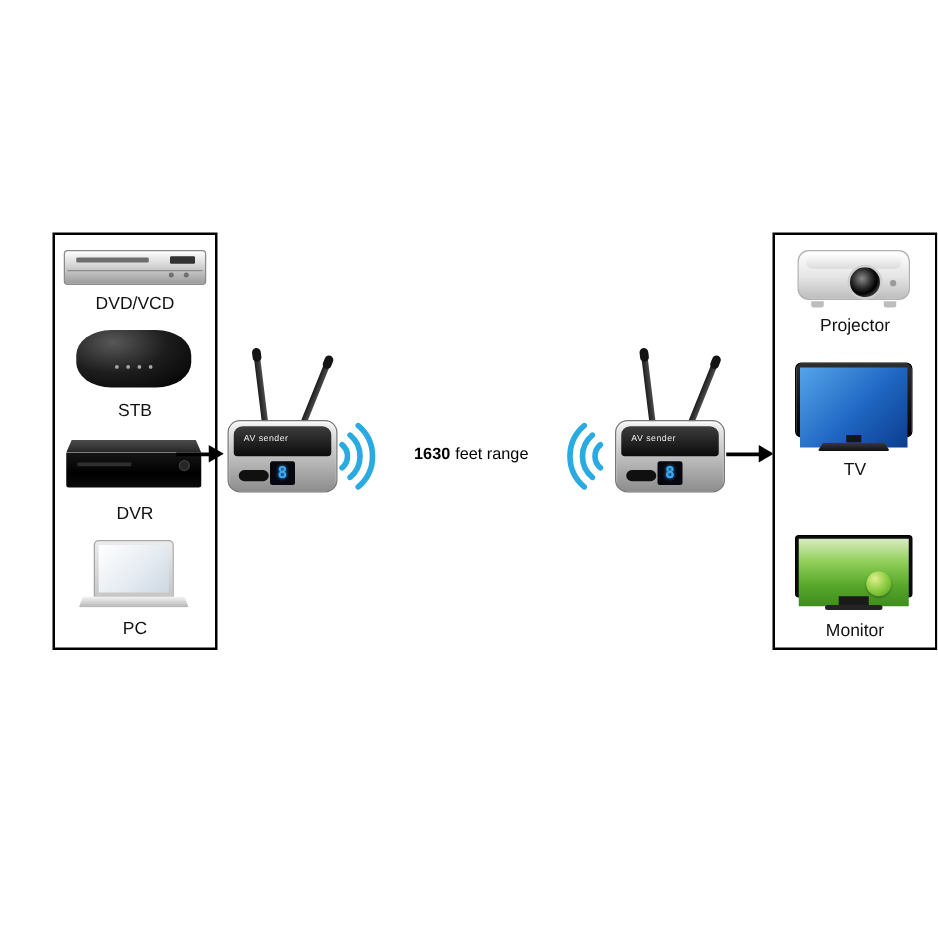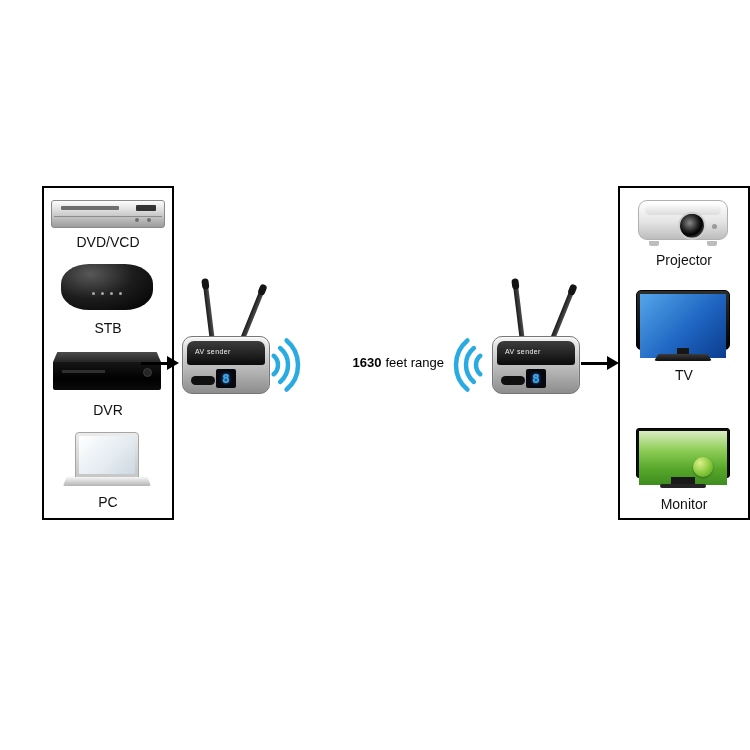--- a/index.html
+++ b/index.html
@@ -115,21 +115,21 @@
   .wifi-rx{left:448px;top:336px;transform:scaleX(-1);}
 
   
   .arrow{position:absolute;top:356px;width:38px;height:14px;}
   .arrow-left{left:141px;} .arrow-right{left:581px;}
   .arrow .shaft{position:absolute;left:0;top:5.5px;width:27px;height:3px;background:#000;}
   .arrow .head{position:absolute;right:0;top:0;width:0;height:0;
                border-top:7px solid transparent;border-bottom:7px solid transparent;border-left:12px solid #000;}
 
   
-  .range-text{position:absolute;left:310px;top:355px;width:134px;text-align:right;font-size:13px;white-space:nowrap;}
+  .range-text{position:absolute;left:310px;top:355px;width:134px;text-align:center;font-size:13px;white-space:nowrap;}
   .range-value{font-weight:700;margin-right:4px;}
 </style>
 </head>
 <body>
 
 <div class="canvas">
 
   <div class="group-box box-sources">
 
     <div class="dvd">

